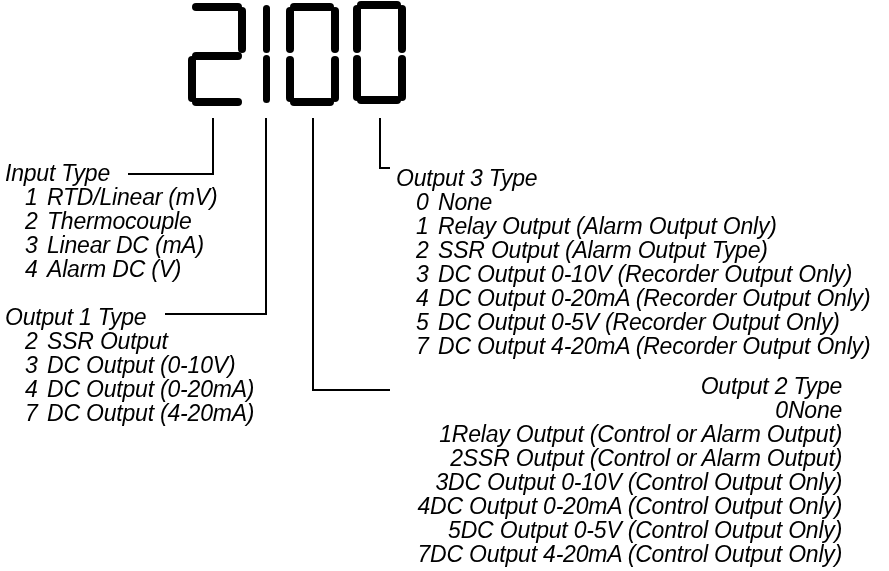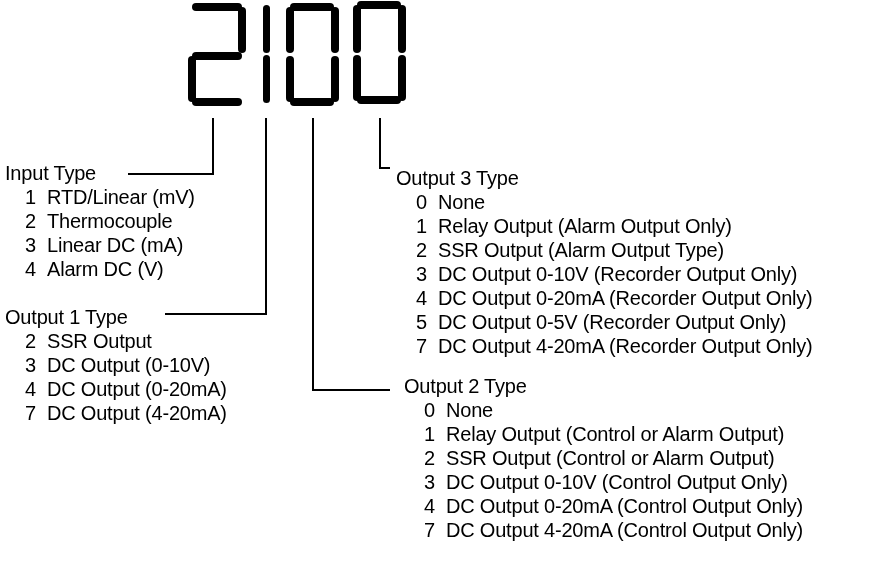--- a/index.html
+++ b/index.html
@@ -1,26 +1,26 @@
 <!DOCTYPE html>
 <html><head>
 <meta charset="utf-8">
 <style>
   html, body { margin:0; padding:0; background:#ffffff; }
   body { width:889px; height:571px; position:relative; overflow:hidden;
          font-family:"Liberation Sans", sans-serif; color:#000; }
   svg.lines { position:absolute; left:0; top:0; }
-  .block { position:absolute; font-size:20px; line-height:24px; letter-spacing:-0.2px; }
+  .block { position:absolute; font-size:23px; line-height:24px; letter-spacing:-0.2px;font-style:italic; }
   .block .title { white-space:nowrap; }
   .block .item { white-space:nowrap;margin-left:20px; }
   .block .num { display:inline-block; width:22px; }
   #inputBlock { left:5px; top:161px; }
   #out1Block { left:5px; top:305px; }
   #out3Block { left:396px; top:166px; }
-  #out2Block { left:404px; top:374px; }
+  #out2Block { left:388px; top:374px;text-align:right; }
   #out2Block .item, #out3Block .item { padding-left:0; }
   .seg { position:absolute; background:#000; border-radius:8px; }
 </style>
 </head>
 <body>
 
 <div>
 
   <div>
     <div class="seg" style="left:192px;top:3px;width:50px;height:8px;"></div>
@@ -88,14 +88,15 @@
   <div class="item"><span class="num">7</span><span>DC Output 4-20mA (Recorder Output Only)</span></div>
 </div>
 
 <div class="block" id="out2Block">
   <div class="title">Output 2 Type</div>
   <div class="item"><span class="num">0</span><span>None</span></div>
   <div class="item"><span class="num">1</span><span>Relay Output (Control or Alarm Output)</span></div>
   <div class="item"><span class="num">2</span><span>SSR Output (Control or Alarm Output)</span></div>
   <div class="item"><span class="num">3</span><span>DC Output 0-10V (Control Output Only)</span></div>
   <div class="item"><span class="num">4</span><span>DC Output 0-20mA (Control Output Only)</span></div>
+  <div class="item"><span class="num">5</span><span>DC Output 0-5V (Control Output Only)</span></div>
   <div class="item"><span class="num">7</span><span>DC Output 4-20mA (Control Output Only)</span></div>
 </div>
 
 </body></html>

